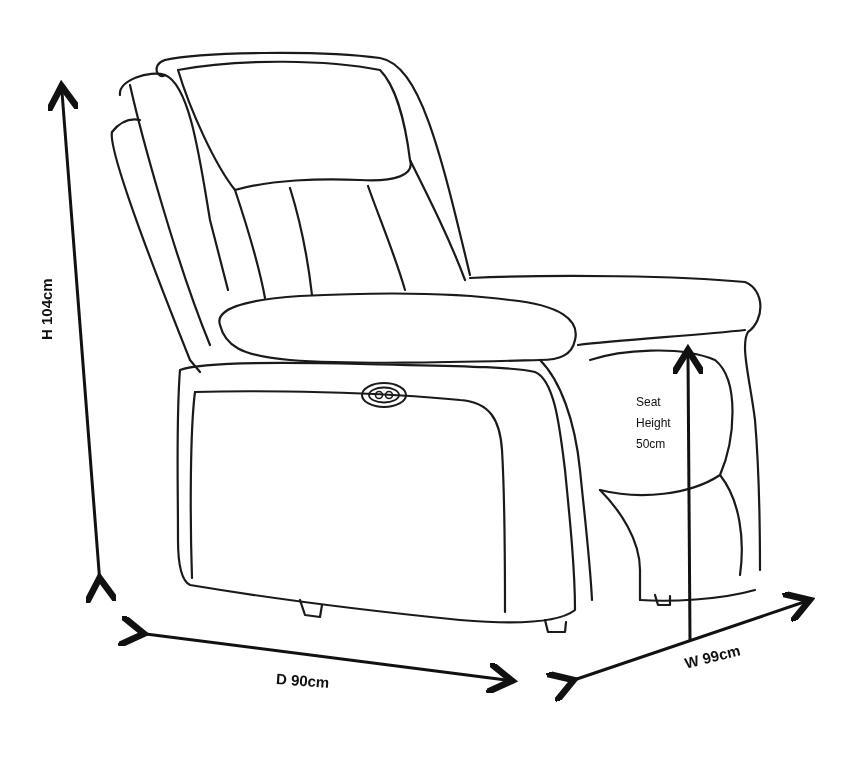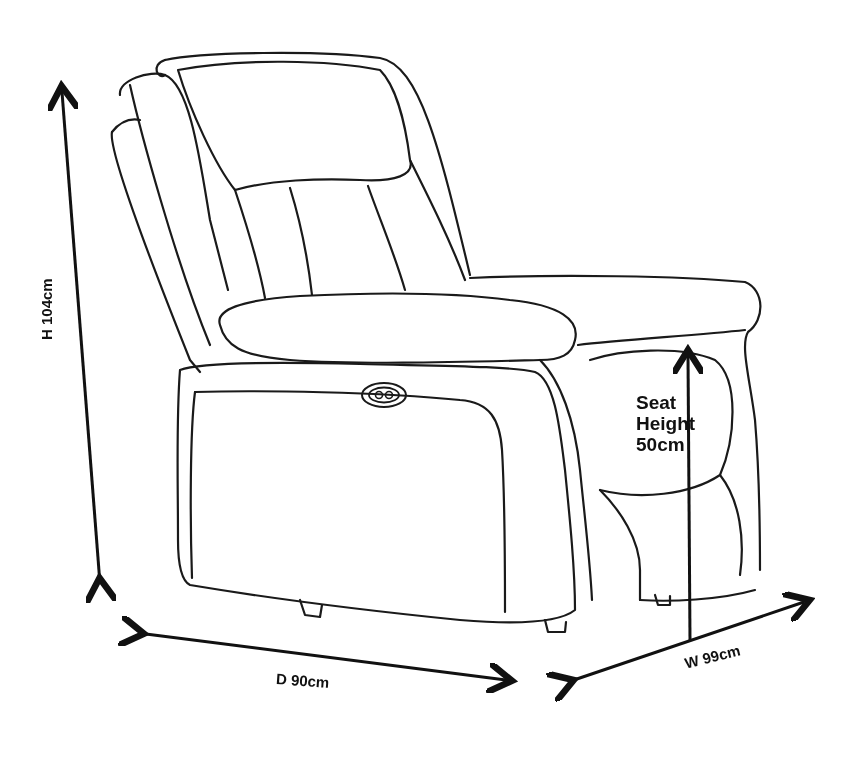--- a/index.html
+++ b/index.html
@@ -1,19 +1,19 @@
 <!DOCTYPE html>
 <html><head>
 <meta charset="utf-8">
 <style>
   html, body { margin:0; padding:0; background:#ffffff; }
   body { width:860px; height:759px; position:relative; overflow:hidden; font-family:"Liberation Sans", sans-serif; }
   svg { position:absolute; left:0; top:0; }
   .lbl { position:absolute; font-weight:bold; color:#111; font-size:15px; white-space:nowrap; }
-  .seat { position:absolute; left:636px; top:392px; font-weight:bold; font-size:19px; line-height:21px; color:#111; }
+  .seat { position:absolute; left:636px; top:392px; font-weight:normal; font-size:12px; line-height:21px; color:#111; }
 </style>
 </head>
 <body>
 
 <svg width="860" height="759" viewBox="0 0 860 759">
   <defs>
     <marker id="ah" markerWidth="10" markerHeight="10" refX="6" refY="5" orient="auto">
       <path d="M0,0 L8,5 L0,10" fill="none" stroke="#111" stroke-width="2.2"></path>
     </marker>
   </defs>

